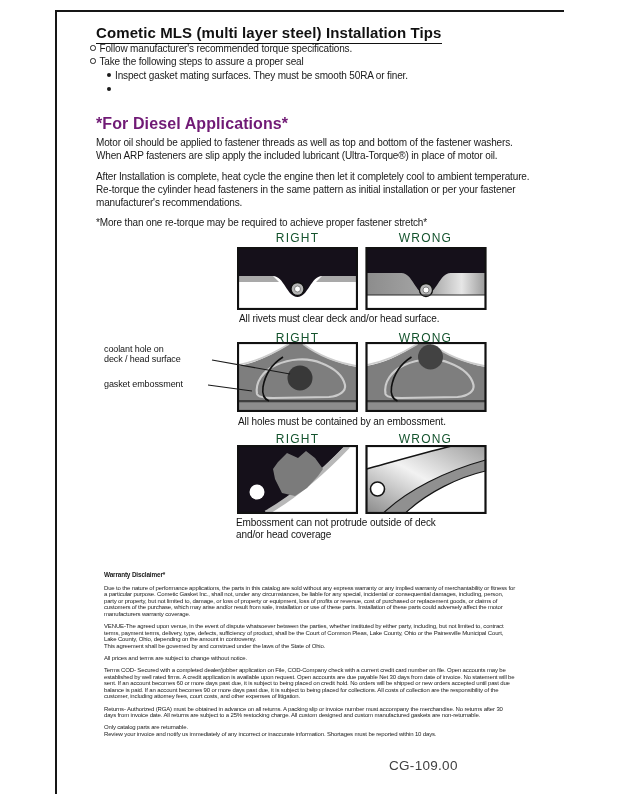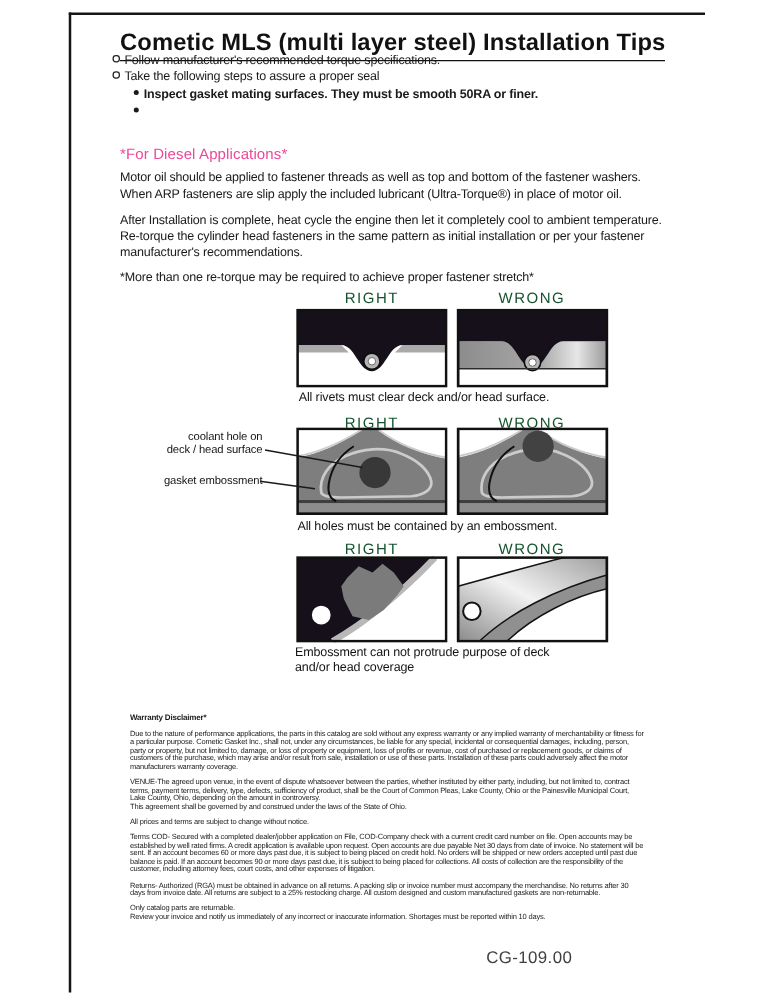--- a/index.html
+++ b/index.html
@@ -6,38 +6,38 @@
   body{
     width:618px;height:800px;position:relative;background:#ffffff;
     font-family:"Liberation Sans","DejaVu Sans",sans-serif;color:#1a1a1a;
     overflow:hidden;
   }
   .abs{position:absolute;}
   
   .frame-top{left:55px;top:10px;width:509px;height:1.5px;background:#161616;}
   .frame-left{left:55px;top:10px;width:1.5px;height:784px;background:#161616;}
   
-  .title{left:96px;top:24px;font-size:19px;font-weight:bold;color:#111;
+  .title{left:96px;top:24px;font-size:15px;font-weight:bold;color:#111;
          border-bottom:1.6px solid #111;padding-bottom:2px;letter-spacing:.1px;white-space:nowrap;}
   
   .tips{left:90px;top:42px;width:450px;font-size:10px;line-height:13.4px;letter-spacing:-0.15px;}
   .tips .row{white-space:nowrap;}
   .bmark{display:inline-block;width:3.5px;height:3.5px;border:1px solid #222;border-radius:50%;
          margin-right:4px;vertical-align:1.5px;}
-  .sub{padding-left:17px;font-weight:bold;}
+  .sub{padding-left:17px;}
   .smark{display:inline-block;width:4px;height:4px;background:#1a1a1a;border-radius:50%;
          margin-right:4px;vertical-align:1.5px;}
   
   .diesel{left:96px;top:117px;width:440px;font-size:10px;line-height:13.2px;letter-spacing:-0.15px;}
-  .diesel h3{font-size:12px;font-weight:normal;color:#ec4899;margin:0 0 6px 0;letter-spacing:.1px;}
+  .diesel h3{font-size:16px;font-weight:bold;color:#701a75;margin:0 0 6px 0;letter-spacing:.1px;}
   .diesel p{margin:0 0 7px 0;}
   
   .rw-label{font-size:12px;letter-spacing:1.2px;color:#14532d;text-align:center;width:121px;}
   .caption{font-size:10px;letter-spacing:-0.1px;color:#141414;line-height:12px;}
-  .fig2-labels{left:104px;top:344px;width:106px;text-align:right;font-size:9px;
+  .fig2-labels{left:104px;top:344px;width:106px;text-align:left;font-size:9px;
                line-height:10px;letter-spacing:-0.1px;color:#141414;}
   .panel{position:absolute;display:block;}
   .overlay{pointer-events:none;}
   
   .warranty{left:104px;top:572px;width:412px;font-size:6px;line-height:6.6px;
             letter-spacing:-0.15px;color:#222;}
   .warranty h4{font-size:6.4px;font-weight:bold;margin:0 0 6px 0;color:#1a1a1a;}
   .warranty p{margin:0 0 5.5px 0;}
   .warranty p.tight{margin:0;}
   .page-code{left:389px;top:758px;font-size:13.5px;letter-spacing:.3px;color:#404040;}
@@ -162,21 +162,21 @@
   </defs>
   <rect x="0" y="0" width="121" height="69" fill="#ffffff"></rect>
   <path d="M1,24 C30,16 58,8 86,1 L120,1 L120,15 C80,26 42,45 18,68 L1,68 Z" fill="url(#g3)"></path>
   <path d="M1,24 C30,16 58,8 86,1" fill="none" stroke="#141414" stroke-width="1.4"></path>
   <path d="M120,15 C80,26 42,45 18,68 L40,68 C62,47 94,32 120,26 Z" fill="#909090" stroke="#141414" stroke-width="1.2"></path>
   <circle cx="12" cy="44" r="7" fill="#ffffff" stroke="#141414" stroke-width="1.6"></circle>
   <rect x="1" y="1" width="119" height="67" fill="none" stroke="#111111" stroke-width="2.2"></rect>
 </svg>
 
 <div class="abs caption" style="left:236px;top:517px;width:250px;">
-  <div>Embossment can not protrude purpose of deck</div>
+  <div>Embossment can not protrude outside of deck</div>
   <div>and/or head coverage</div>
 </div>
 
 <div class="abs warranty">
   <h4>Warranty Disclaimer*</h4>
   <p>Due to the nature of performance applications, the parts in this catalog are sold without any express warranty or any implied warranty of merchantability or fitness for a particular purpose.  Cometic Gasket Inc., shall not, under any circumstances, be liable for any special, incidental or consequential damages, including, person, party or property, but not limited to, damage, or loss of property or equipment, loss of profits or revenue, cost of purchased or replacement goods, or claims of customers of the purchase, which may arise and/or result from sale, installation or use of these parts.  Installation of these parts could adversely affect the motor manufacturers warranty coverage.</p>
   <p class="tight">VENUE-The agreed upon venue, in the event of dispute whatsoever between the parties, whether instituted by either party, including, but not limited to, contract terms, payment terms, delivery, type, defects, sufficiency of product, shall be the Court of Common Pleas, Lake County, Ohio or the Painesville Municipal Court, Lake County, Ohio, depending on the amount in controversy.</p>
   <p>This agreement shall be governed by and construed under the laws of the State of Ohio.</p>
   <p>All prices and terms are subject to change without notice.</p>
   <p>Terms COD- Secured with a completed dealer/jobber application on File, COD-Company check with a current credit card number on file.  Open accounts may be established by well rated firms.  A credit application is available upon request.  Open accounts are due payable Net 30 days from date of invoice.  No statement will be sent.  If an account becomes 60 or more days past due, it is subject to being placed on credit hold.  No orders will be shipped or new orders accepted until past due balance is paid.  If an account becomes 90 or more days past due, it is subject to being placed for collections.  All costs of collection are the responsibility of the customer, including attorney fees, court costs, and other expenses of litigation.</p>

